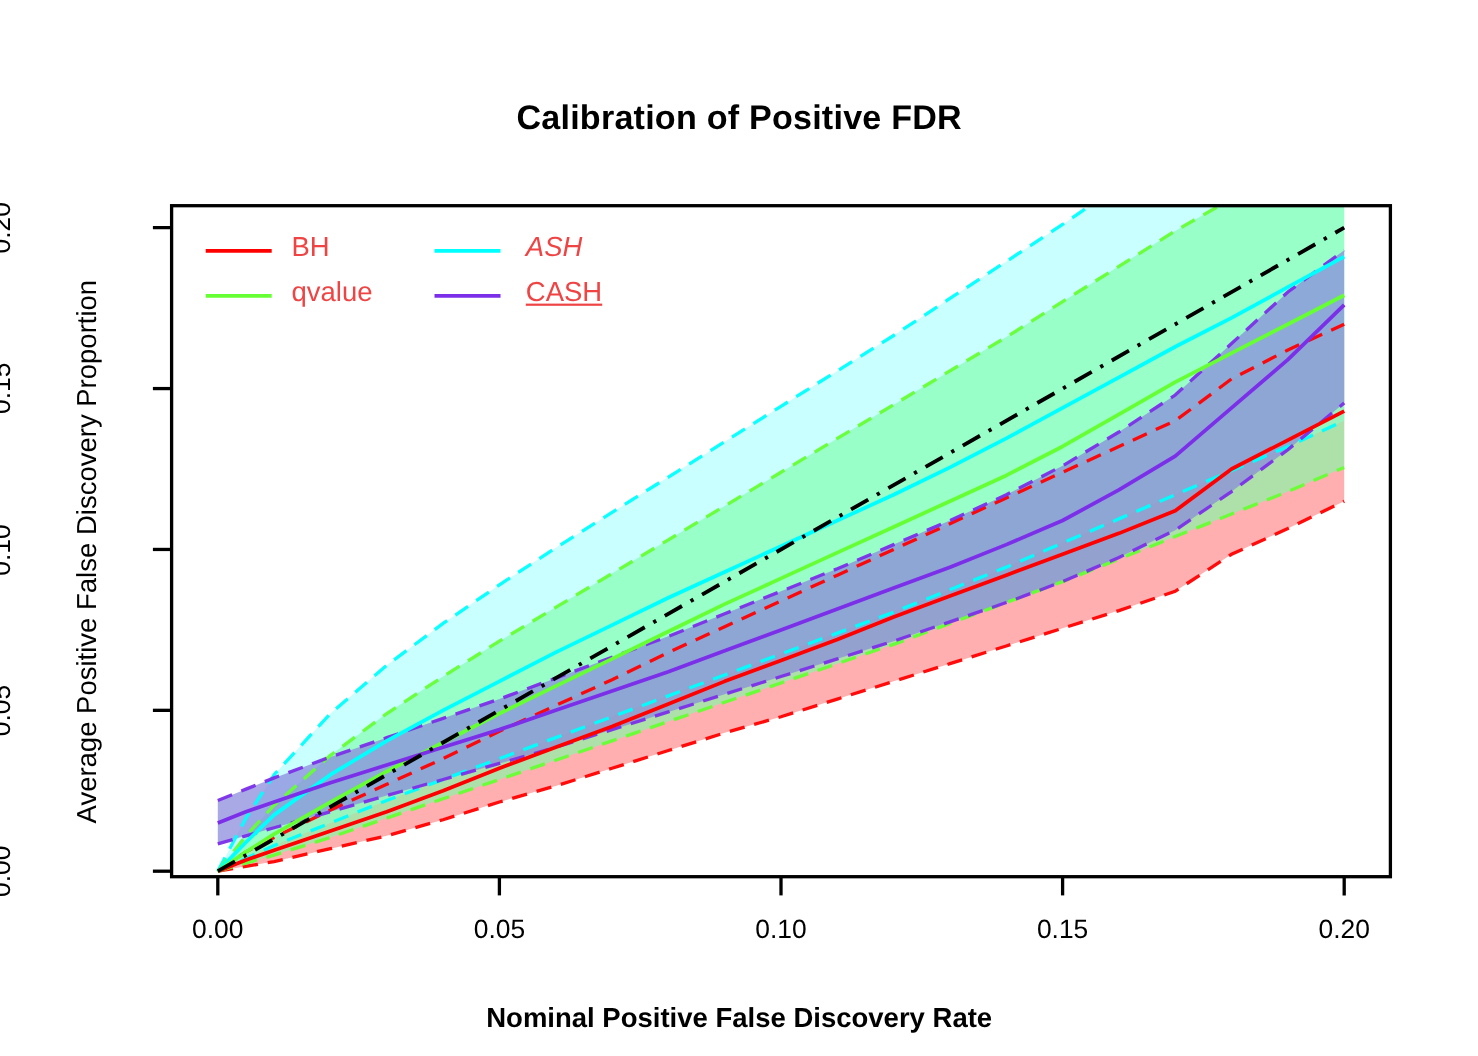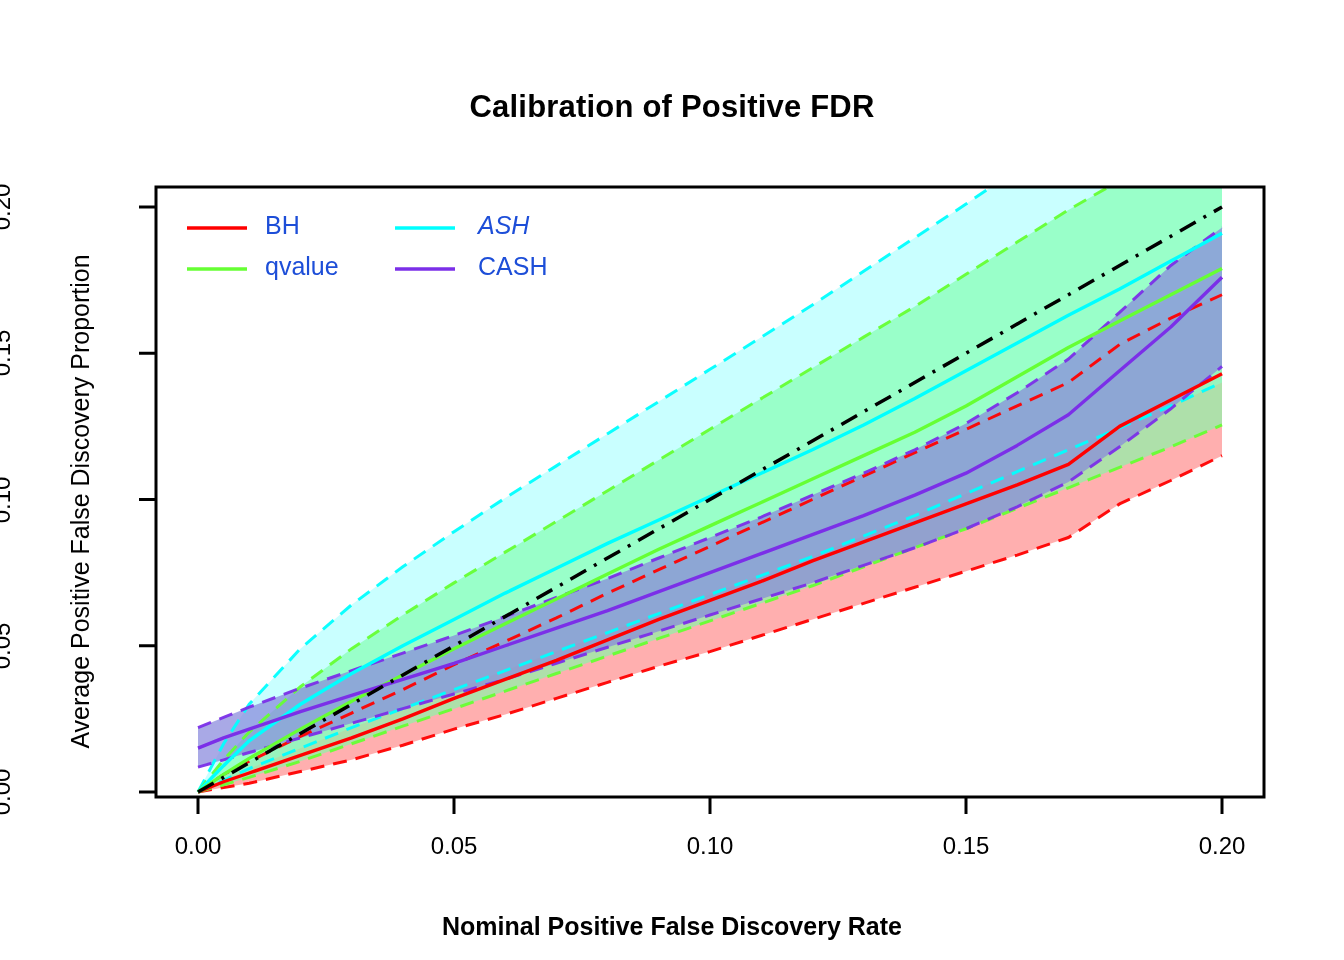--- a/index.html
+++ b/index.html
@@ -26,21 +26,21 @@
   .tickx{
     position:absolute;font-size:24px;color:#000;text-align:center;
     width:120px;margin-left:-60px;top:800px;
   }
   .ticky{
     position:absolute;font-size:24px;color:#000;
     width:120px;text-align:center;left:-58px;
     transform:rotate(-90deg);transform-origin:center center;
   }
   .lgd-label{
-    position:absolute;font-size:25px;color:#1d4ed8;white-space:nowrap;
+    position:absolute;font-size:25px;color:#ef4444;white-space:nowrap;
   }
 </style>
 </head>
 <body>
 
 <div id="stage">
 
   <div class="ttl">Calibration of Positive FDR</div>
   <div class="xlab">Nominal Positive False Discovery Rate</div>
   <div class="ylab">Average Positive False Discovery Proportion</div>
@@ -104,16 +104,16 @@
       <div class="ticky" style="top: 746px;">0.00</div>
       <div class="ticky" style="top: 599.75px;">0.05</div>
       <div class="ticky" style="top: 453.5px;">0.10</div>
       <div class="ticky" style="top: 307.25px;">0.15</div>
       <div class="ticky" style="top: 161px;">0.20</div>
     </div>
   <div id="legendlayer">
       <div class="lgd-label" style="left: 265px; top: 179px;">BH</div>
       <div class="lgd-label" style="left: 265px; top: 220px;">qvalue</div>
       <div class="lgd-label" style="left: 478px; top: 179px; font-style: italic;">ASH</div>
-      <div class="lgd-label" style="left: 478px; top: 220px;">CASH</div>
+      <div class="lgd-label" style="left: 478px; top: 220px; text-decoration: underline;">CASH</div>
     </div>
 
 </div>
 
 </body></html>

